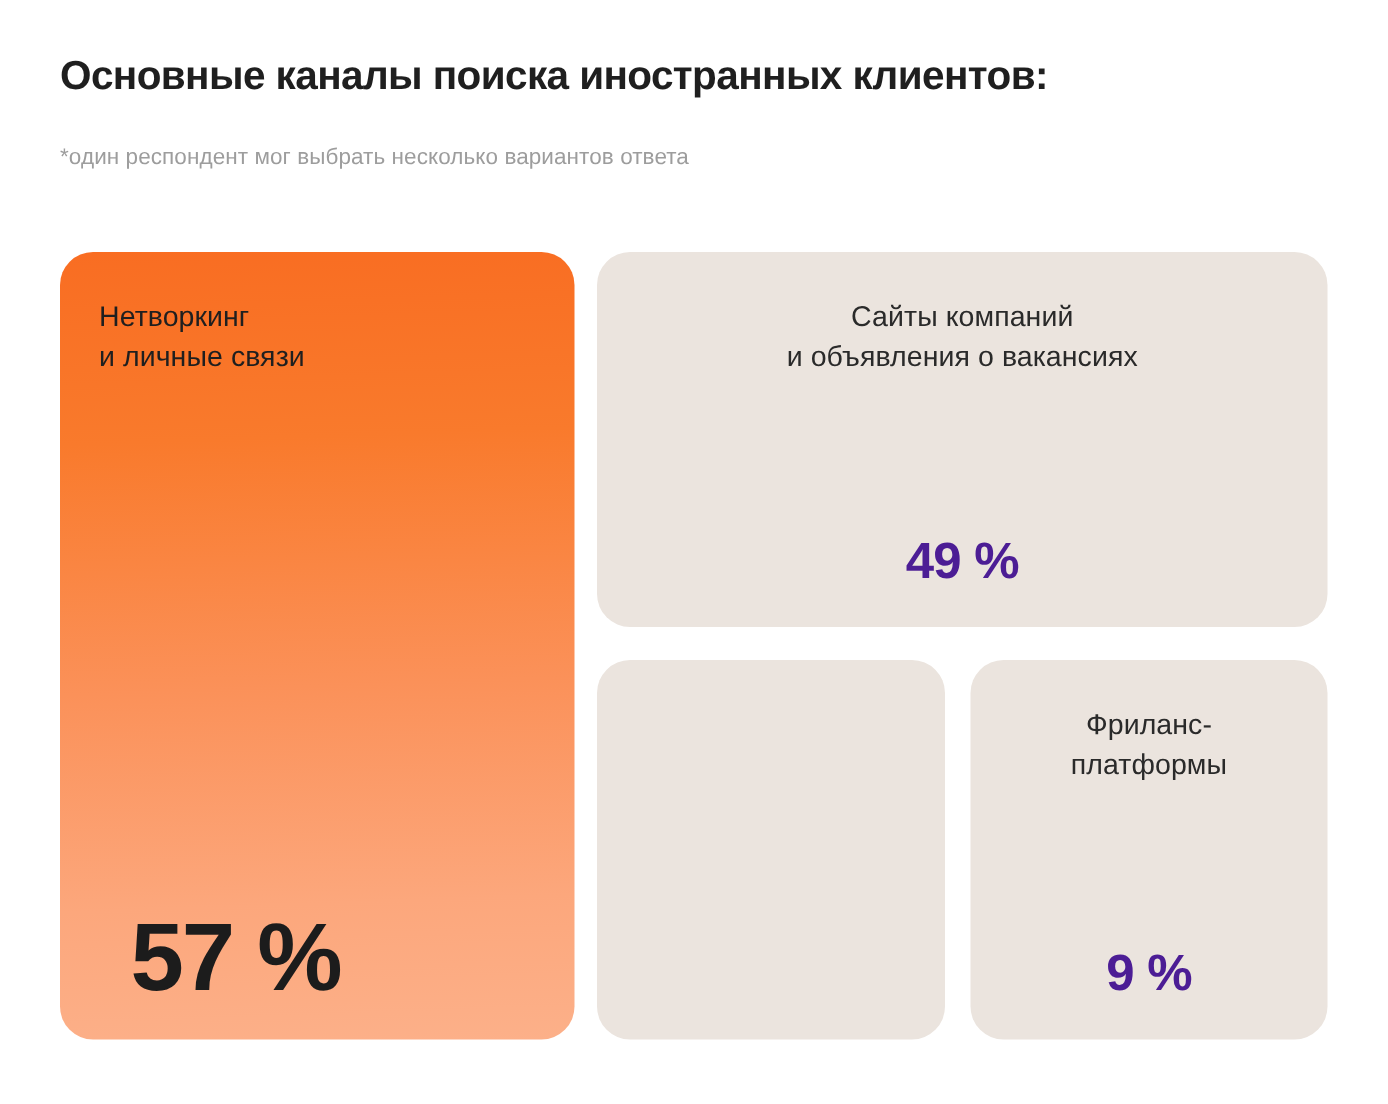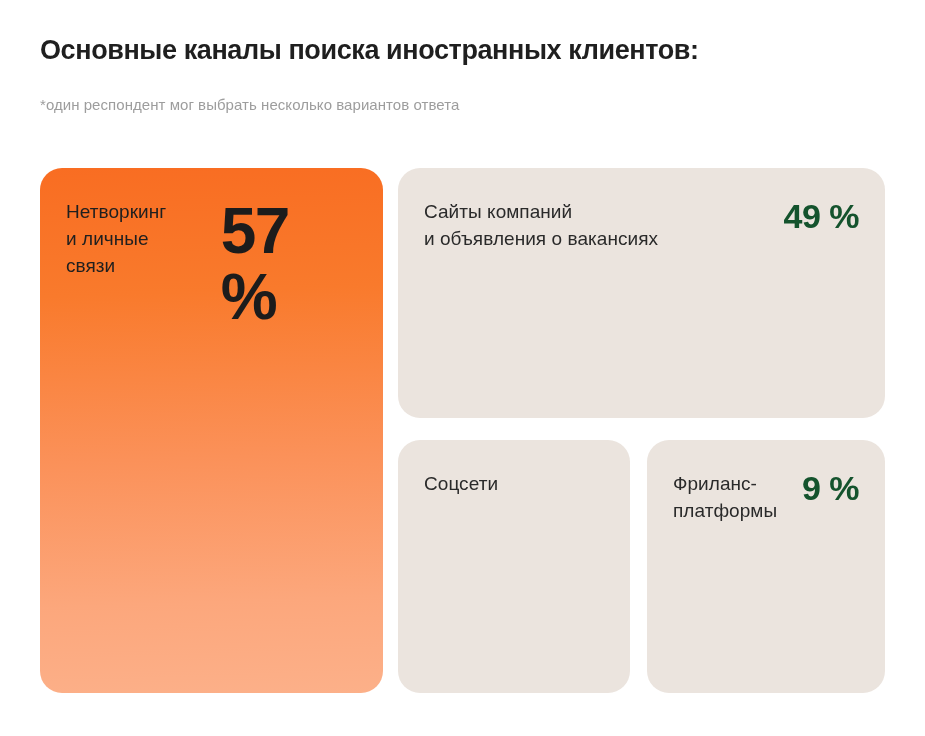--- a/index.html
+++ b/index.html
@@ -56,21 +56,21 @@
     width: 845px;
     height: 525px;
   }
 
   .card {
     position: absolute;
     border-radius: 22px;
     box-sizing: border-box;
     padding: 30px 26px 26px 26px;
     display: flex;
-    flex-direction: row;
+    flex-direction: column;
     justify-content: space-between;
     overflow: hidden;
   }
 
   .card-label {
     font-size: 19px;
     line-height: 27px;
     font-weight: 400;
     letter-spacing: 0.05px;
     white-space: pre-line;
@@ -103,26 +103,27 @@
     font-size: 64px;
     line-height: 66px;
     font-weight: 700;
     letter-spacing: -1.5px;
     margin-left: 21px;
   }
 
   
   .card-secondary {
     background: #ebe4de;
+    text-align: center;
   }
   .card-secondary .card-label {
     color: #2a2a2a;
   }
   .card-secondary .card-value {
-    color: #14532d;
+    color: #4c1d95;
     font-size: 34px;
     line-height: 36px;
     letter-spacing: -0.5px;
   }
 
   .card-sites {
     left: 358px;
     top: 0;
     width: 487px;
     height: 250px;
@@ -158,21 +159,20 @@
       <p class="card-value">57 %</p>
     </div>
 
     <div class="card card-secondary card-sites">
       <p class="card-label">Сайты компаний
 и объявления о вакансиях</p>
       <p class="card-value">49 %</p>
     </div>
 
     <div class="card card-secondary card-social">
-      <p class="card-label">Соцсети</p>
     </div>
 
     <div class="card card-secondary card-freelance">
       <p class="card-label">Фриланс-
 платформы</p>
       <p class="card-value">9 %</p>
     </div>
 
   </div>
 </div>

